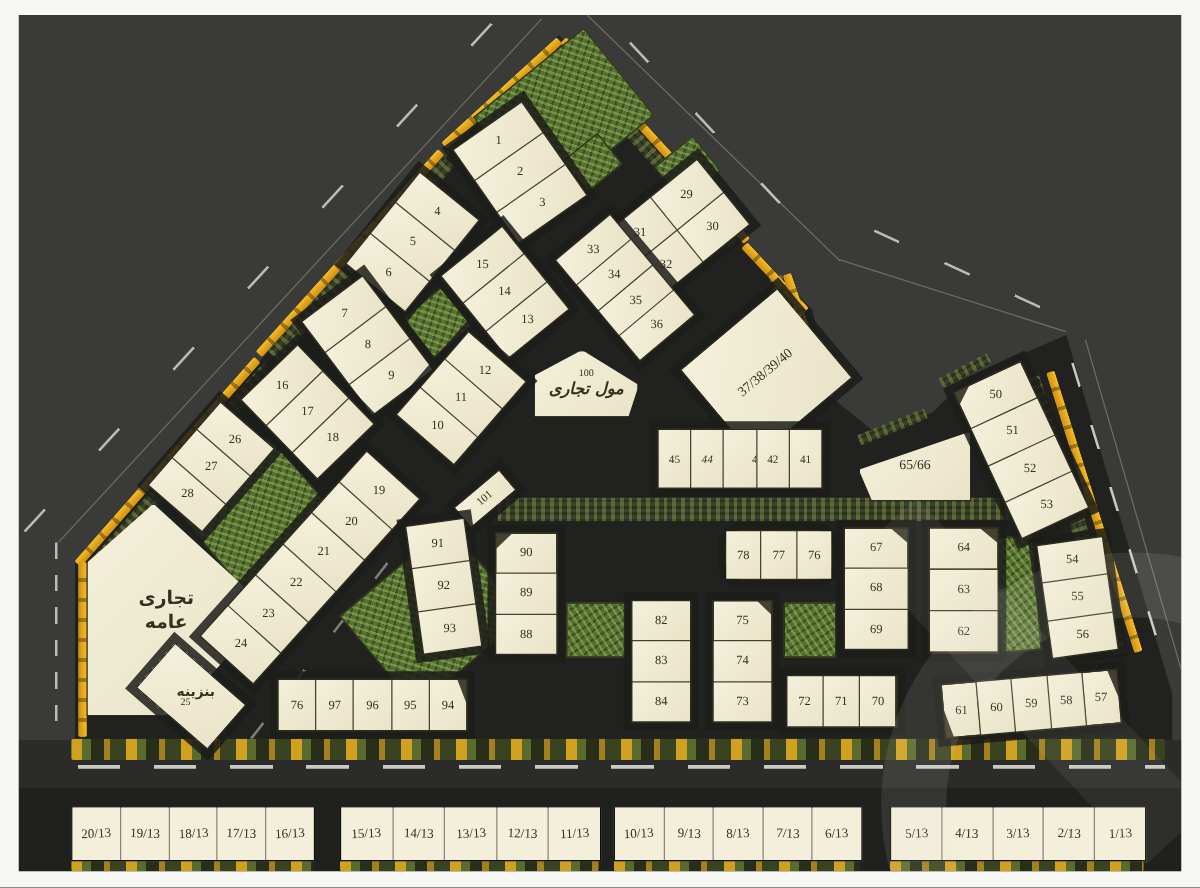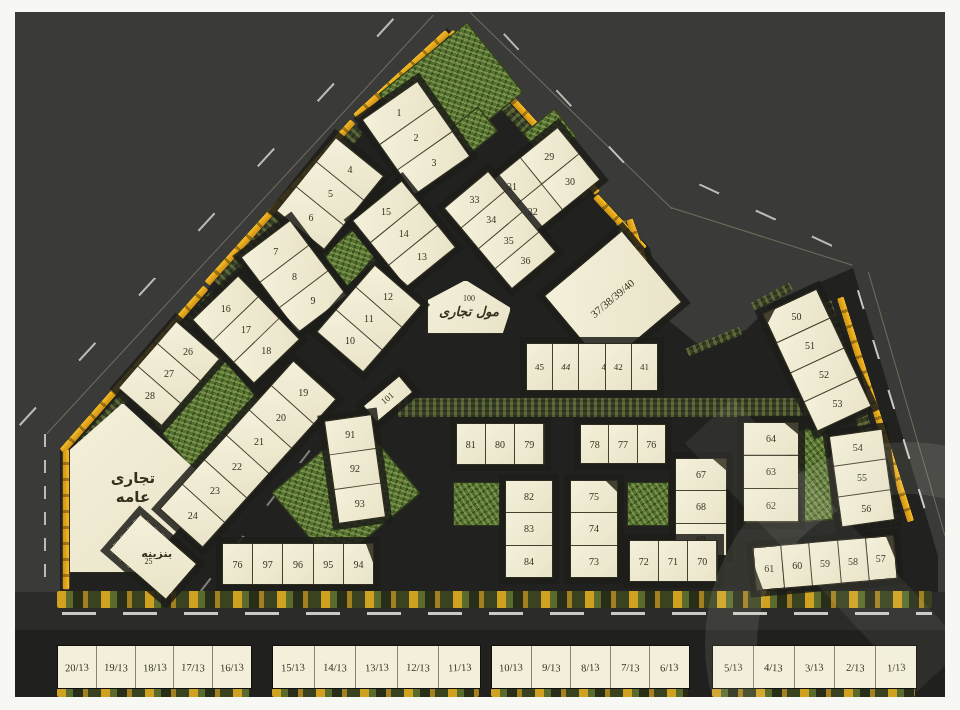--- a/index.html
+++ b/index.html
@@ -99,20 +99,23 @@
     <div class="grass" style="position: absolute; left: 141px; top: 357px; width: 94px; height: 78px; transform: rotate(-40deg);"></div>
     <div class="grass" style="position: absolute; left: 274px; top: 433px; width: 112px; height: 94px; transform: rotate(-40deg);"></div>
     <div class="grass" style="position: absolute; left: 438px; top: 470px; width: 46px; height: 42px;"></div>
     <div class="grass" style="position: absolute; left: 612px; top: 470px; width: 40px; height: 42px;"></div>
     <div class="grass" style="position: absolute; left: 783px; top: 417px; width: 30px; height: 90px; transform: rotate(-4deg);"></div>
     <div class="grass" style="position: absolute; left: 441px; top: 102px; width: 34px; height: 30px; transform: rotate(-39deg);"></div>
     <div class="grass" style="position: absolute; left: 515px; top: 105px; width: 38px; height: 34px; transform: rotate(-39deg);"></div>
     <div class="plot" style="position: absolute; left: 547px; top: 240px; width: 100px; height: 92px; transform: rotate(-40deg);">
       <div class="pline" style="font-size: 11px;">37/38/39/40</div>
     </div>
+    <div class="plot" style="position: absolute; left: 672px; top: 333px; width: 88px; height: 54px; clip-path: polygon(0px 55%, 100% 0px, 100% 100%, 12% 100%);">
+      <div class="pline" style="font-size: 11px;">65/66</div>
+    </div>
     <div class="plot" style="position: absolute; left: 349px; top: 376px; width: 46px; height: 20px; transform: rotate(-40deg);">
       <div class="pline" style="font-size: 9px;">101</div>
     </div>
     <div class="plot" style="position: absolute; left: 412px; top: 268px; width: 82px; height: 52px; clip-path: polygon(46% 0px, 100% 52%, 90% 100%, 0px 100%, 0px 38%);">
       <div class="pline" style="font-size: 8px;">100</div>
       <div class="pline arabic" style="font-size: 13px; font-style: italic;">مول تجارى</div>
     </div>
     <div class="plot" style="position: absolute; left: 54px; top: 391px; width: 126px; height: 168px; clip-path: polygon(42% 0px, 100% 40%, 100% 62%, 55% 100%, 0px 100%, 0px 28%);">
       <div class="pline arabic" style="font-size: 15px;">تجارى</div>
       <div class="pline arabic" style="font-size: 15px;">عامه</div>
@@ -275,32 +278,32 @@
       <div class="cell" style="clip-path: polygon(0px 0px, 74% 0px, 100% 36%, 100% 100%, 0px 100%);">
         <span class="clabel">64</span>
       </div>
       <div class="cell">
         <span class="clabel">63</span>
       </div>
       <div class="cell">
         <span class="clabel">62</span>
       </div>
     </div>
-    <div class="strip v" style="position: absolute; left: 660px; top: 410px; width: 50px; height: 96px; margin-top: 36px;">
+    <div class="strip v" style="position: absolute; left: 660px; top: 410px; width: 50px; height: 96px;">
       <div class="cell" style="clip-path: polygon(0px 0px, 74% 0px, 100% 36%, 100% 100%, 0px 100%);">
         <span class="clabel">67</span>
       </div>
       <div class="cell">
         <span class="clabel">68</span>
       </div>
       <div class="cell">
         <span class="clabel">69</span>
       </div>
     </div>
-    <div class="strip h" style="position: absolute; left: 565px; top: 412px; width: 84px; height: 38px;">
+    <div class="strip h" style="position: absolute; left: 565px; top: 412px; width: 84px; height: 38px; border-radius: 14px;">
       <div class="cell">
         <span class="clabel">78</span>
       </div>
       <div class="cell">
         <span class="clabel">77</span>
       </div>
       <div class="cell">
         <span class="clabel">76</span>
       </div>
     </div>
@@ -336,29 +339,29 @@
       <div class="cell">
         <span class="clabel" style="transform: rotate(5deg);">59</span>
       </div>
       <div class="cell">
         <span class="clabel" style="transform: rotate(5deg);">58</span>
       </div>
       <div class="cell" style="clip-path: polygon(0px 0px, 74% 0px, 100% 52%, 100% 100%, 0px 100%);">
         <span class="clabel" style="transform: rotate(5deg);">57</span>
       </div>
     </div>
-    <div class="strip h" style="position: absolute; left: 440.5px; top: 411px; width: 87px; height: 40px;">
-      <div class="cell">
-        <span class="clabel">81</span>
-      </div>
-      <div class="cell">
-        <span class="clabel">80</span>
-      </div>
-      <div class="cell">
-        <span class="clabel">79</span>
+    <div class="strip v" style="position: absolute; left: 381px; top: 414px; width: 48px; height: 96px;">
+      <div class="cell" style="clip-path: polygon(26% 0px, 100% 0px, 100% 100%, 0px 100%, 0px 38%);">
+        <span class="clabel">90</span>
+      </div>
+      <div class="cell">
+        <span class="clabel">89</span>
+      </div>
+      <div class="cell">
+        <span class="clabel">88</span>
       </div>
     </div>
     <div class="strip v" style="position: absolute; left: 490px; top: 468px; width: 46px; height: 96px;">
       <div class="cell">
         <span class="clabel">82</span>
       </div>
       <div class="cell">
         <span class="clabel">83</span>
       </div>
       <div class="cell">

